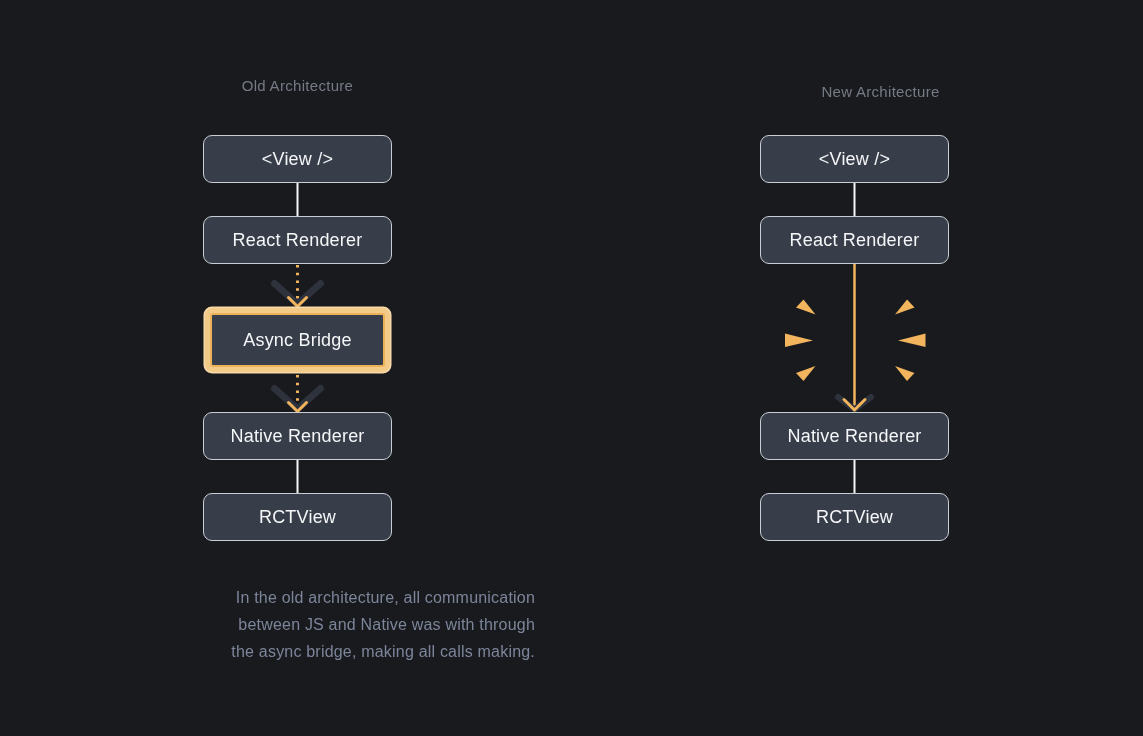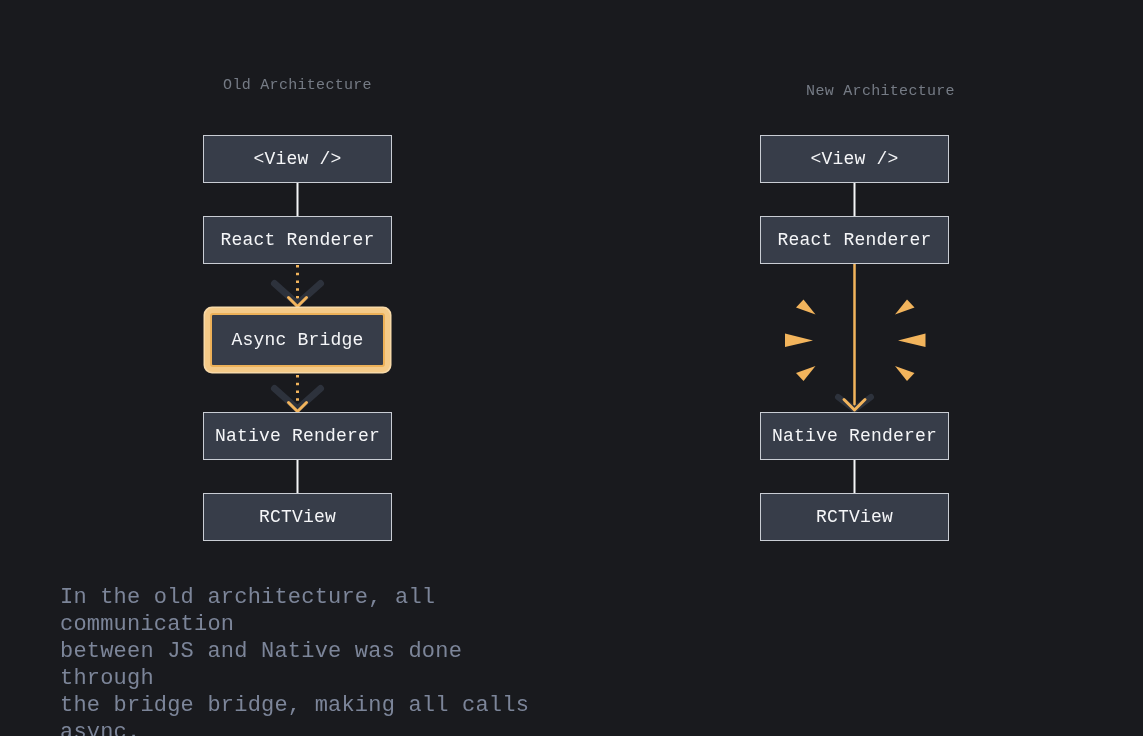--- a/index.html
+++ b/index.html
@@ -5,49 +5,49 @@
   :root{
     --bg:#191a1e; --node-fill:#373d49; --node-border:#c9cdd4; --node-text:#f5f6f8;
     --title-text:#757b85; --caption-text:#7c8599; --accent-orange:#f2b45c;
     --highlight-ring:#f4ca88; --highlight-ring-edge:#f7d9a8; --highlight-border:#edb158;
     --chevron-dark:#2d323c; --connector-white:#f5f6f8;
   }
   html,body{margin:0;padding:0;background:var(--bg);}
   .canvas{
     position:relative; width:1021px; height:736px; overflow:hidden;
     background:var(--bg);
-    font-family:Liberation Mono, monospace;
+    font-family:Liberation Sans, sans-serif;
   }
   .overlay{position:absolute; left:0; top:0; width:1143px; height:736px; display:block;}
   .wire{stroke:var(--connector-white); stroke-width:2;}
   .orange-line{stroke:var(--accent-orange); stroke-width:2.5;}
   .dash{stroke:var(--accent-orange); stroke-width:3; stroke-dasharray:2.5 5.25;}
   .chev-dark{stroke:var(--chevron-dark); stroke-width:7; fill:none; stroke-linecap:round; stroke-linejoin:round;}
   .chev-dark.sm{stroke-width:6;}
   .chev-orange{stroke:var(--accent-orange); stroke-width:3; fill:none; stroke-linecap:round; stroke-linejoin:round;}
   .spark{fill:var(--accent-orange);}
   .node{
     position:absolute; width:189px; height:48px; box-sizing:border-box;
-    background:var(--node-fill); border:1.5px solid var(--node-border); border-radius:0;
+    background:var(--node-fill); border:1.5px solid var(--node-border); border-radius:9px;
     display:flex; align-items:center; justify-content:center;
     color:var(--node-text); font-size:18px; font-weight:500; letter-spacing:.2px;
     white-space:nowrap;
   }
   .node.highlight{
     left:210px; top:313px; width:175px; height:54px;
     border:2px solid var(--highlight-border); border-radius:3px;
     box-shadow:0 0 0 5px var(--highlight-ring), 0 0 0 6.5px var(--highlight-ring-edge);
   }
   .col-title{
     position:absolute; width:189px; text-align:center;
     color:var(--title-text); font-size:15px; letter-spacing:.3px;
   }
   .caption{
-    position:absolute; width:475px; text-align:left;
-    color:var(--caption-text); font-size:22px; line-height:27px; letter-spacing:.2px;
+    position:absolute; width:475px; text-align:right;
+    color:var(--caption-text); font-size:16px; line-height:27px; letter-spacing:.2px;
   }
 </style>
 </head>
 <body>
 
 <div class="canvas">
 
   <svg class="overlay" viewBox="0 0 1143 736" xmlns="http://www.w3.org/2000/svg">
 
     <line class="wire" x1="297.5" y1="183" x2="297.5" y2="217"></line>
@@ -84,17 +84,17 @@
   <div class="node" style="left:203px; top:412px;">Native Renderer</div>
   <div class="node" style="left:203px; top:493px;">RCTView</div>
 
   <div class="node" style="left:760px; top:135px;">&lt;View /&gt;</div>
   <div class="node" style="left:760px; top:216px;">React Renderer</div>
   <div class="node" style="left:760px; top:412px;">Native Renderer</div>
   <div class="node" style="left:760px; top:493px;">RCTView</div>
 
   <div class="caption" style="left:60px; top:584px;">
     <div>In the old architecture, all communication</div>
-    <div>between JS and Native was done through</div>
-    <div>the bridge bridge, making all calls async.</div>
+    <div>between JS and Native was with through</div>
+    <div>the async bridge, making all calls making.</div>
   </div>
 
 </div>
 
 </body></html>

